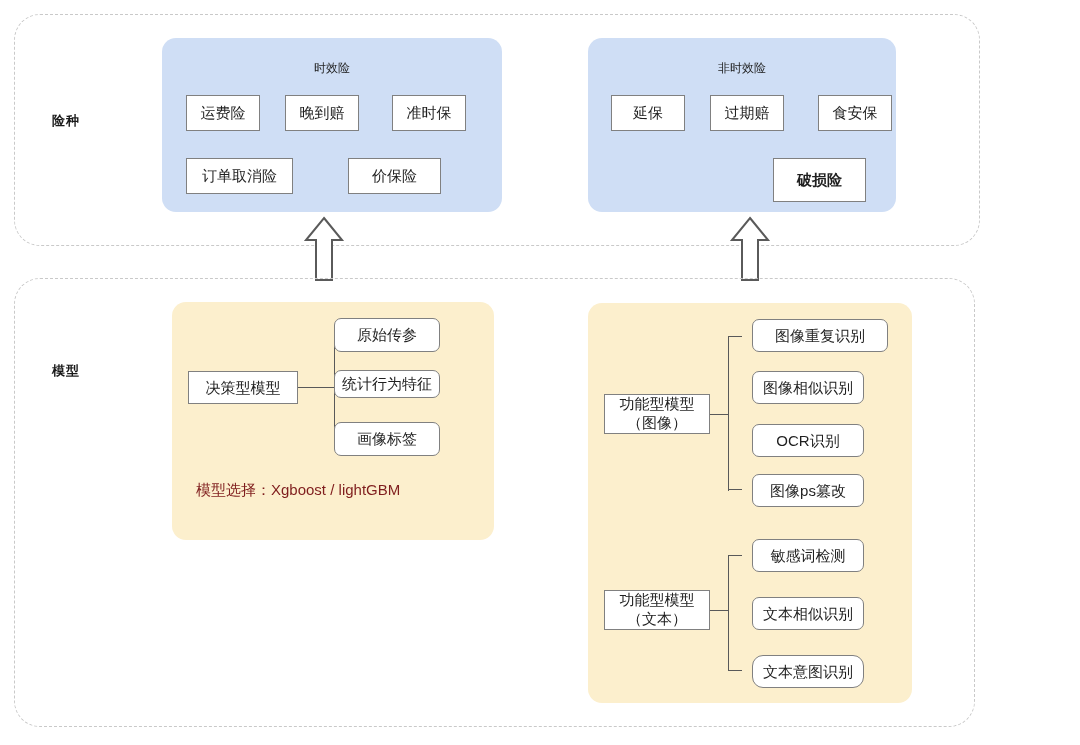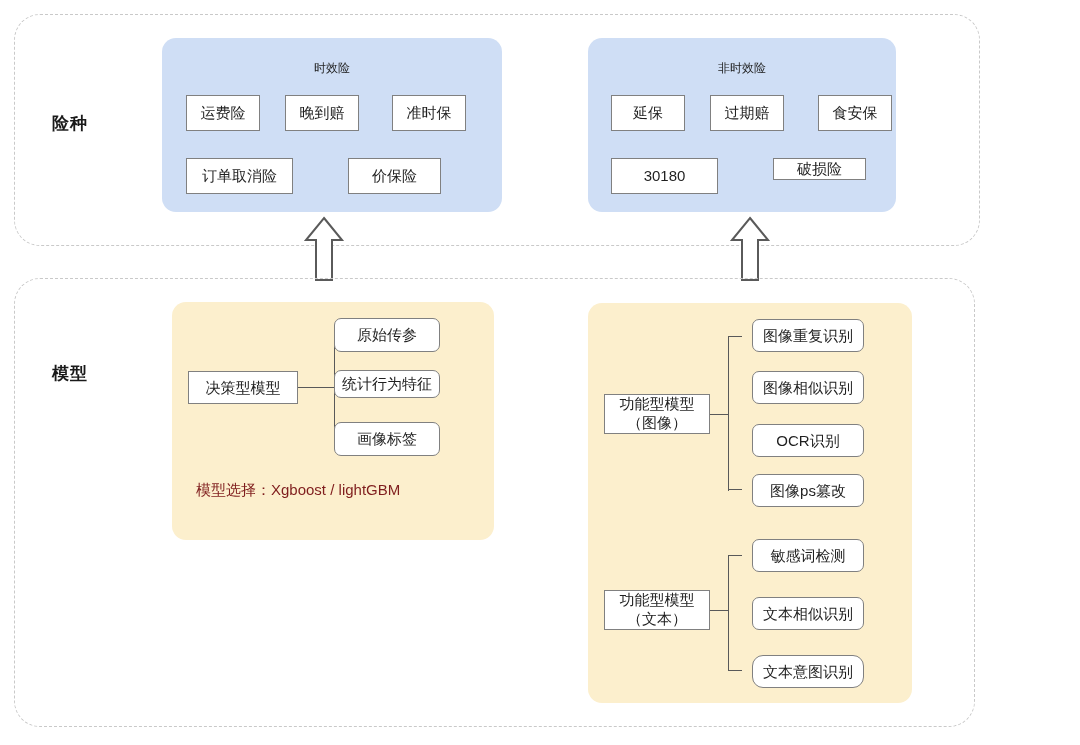--- a/index.html
+++ b/index.html
@@ -22,21 +22,21 @@
   
   .lane {
     position: absolute;
     border: 1px dashed #c9c9c9;
     border-radius: 26px;
     background: transparent;
     box-sizing: border-box;
   }
   .lane-label {
     position: absolute;
-    font-size: 17px;
+    font-size: 13px;
     font-weight: bold;
     color: #1a1a1a;
     letter-spacing: 1px;
     white-space: nowrap;
   }
 
   
   .panel {
     position: absolute;
     box-sizing: border-box;
@@ -138,22 +138,21 @@
   <div class="box" style="left:186px; top:158px; width:107px; height:36px;">订单取消险</div>
   <div class="box" style="left:348px; top:158px; width:93px; height:36px;">价保险</div>
 
   <div class="panel blue" style="left:588px; top:38px; width:308px; height:174px;">
     <div class="panel-title" style="top:22px;">非时效险</div>
   </div>
 
   <div class="box" style="left:611px; top:95px; width:74px; height:36px;">延保</div>
   <div class="box" style="left:710px; top:95px; width:74px; height:36px;">过期赔</div>
   <div class="box" style="left:818px; top:95px; width:74px; height:36px;">食安保</div>
-  <div class="box" style="left:611px; top:158px; width:107px; height:36px;">30180</div>
-  <div class="box" style="left:773px; top:158px; width:93px; height:22px;">破损险</div>
+  <div class="box" style="left:773px; top:158px; width:93px; height:44px;font-weight:bold;">破损险</div>
 
   <div class="block-arrow" style="left:303px; top:216px;">
     <svg width="42" height="66" viewBox="0 0 42 66">
       <polygon points="21,2 39,24 29,24 29,64 13,64 13,24 3,24" fill="#ffffff" stroke="#5a5a5a" stroke-width="2" stroke-linejoin="miter"></polygon>
     </svg>
   </div>
 
   <div class="block-arrow" style="left:729px; top:216px;">
     <svg width="42" height="66" viewBox="0 0 42 66">
       <polygon points="21,2 39,24 29,24 29,64 13,64 13,24 3,24" fill="#ffffff" stroke="#5a5a5a" stroke-width="2" stroke-linejoin="miter"></polygon>
@@ -191,21 +190,21 @@
   </div>
 
   <div class="stub" style="left:710px; top:414px; width:18px;"></div>
 
   <div class="bracket" style="left:728px; top:336px; height:155px; width:14px;">
     <div class="vline"></div>
     <div class="tick" style="left:0; top:0; width:14px;"></div>
     <div class="tick" style="left:0; top:153px; width:14px;"></div>
   </div>
 
-  <div class="box rounded" style="left:752px; top:319px; width:112px; height:33px;">图像重复识别</div>
+  <div class="box rounded" style="left:752px; top:319px; width:136px; height:33px;">图像重复识别</div>
   <div class="box rounded" style="left:752px; top:371px; width:112px; height:33px;">图像相似识别</div>
   <div class="box rounded" style="left:752px; top:424px; width:112px; height:33px;">OCR识别</div>
   <div class="box rounded" style="left:752px; top:474px; width:112px; height:33px;">图像ps篡改</div>
 
   <div class="box two-line" style="left:604px; top:590px; width:106px; height:40px;">
     <span>功能型模型</span>
     <span>（文本）</span>
   </div>
 
   <div class="stub" style="left:710px; top:610px; width:18px;"></div>

